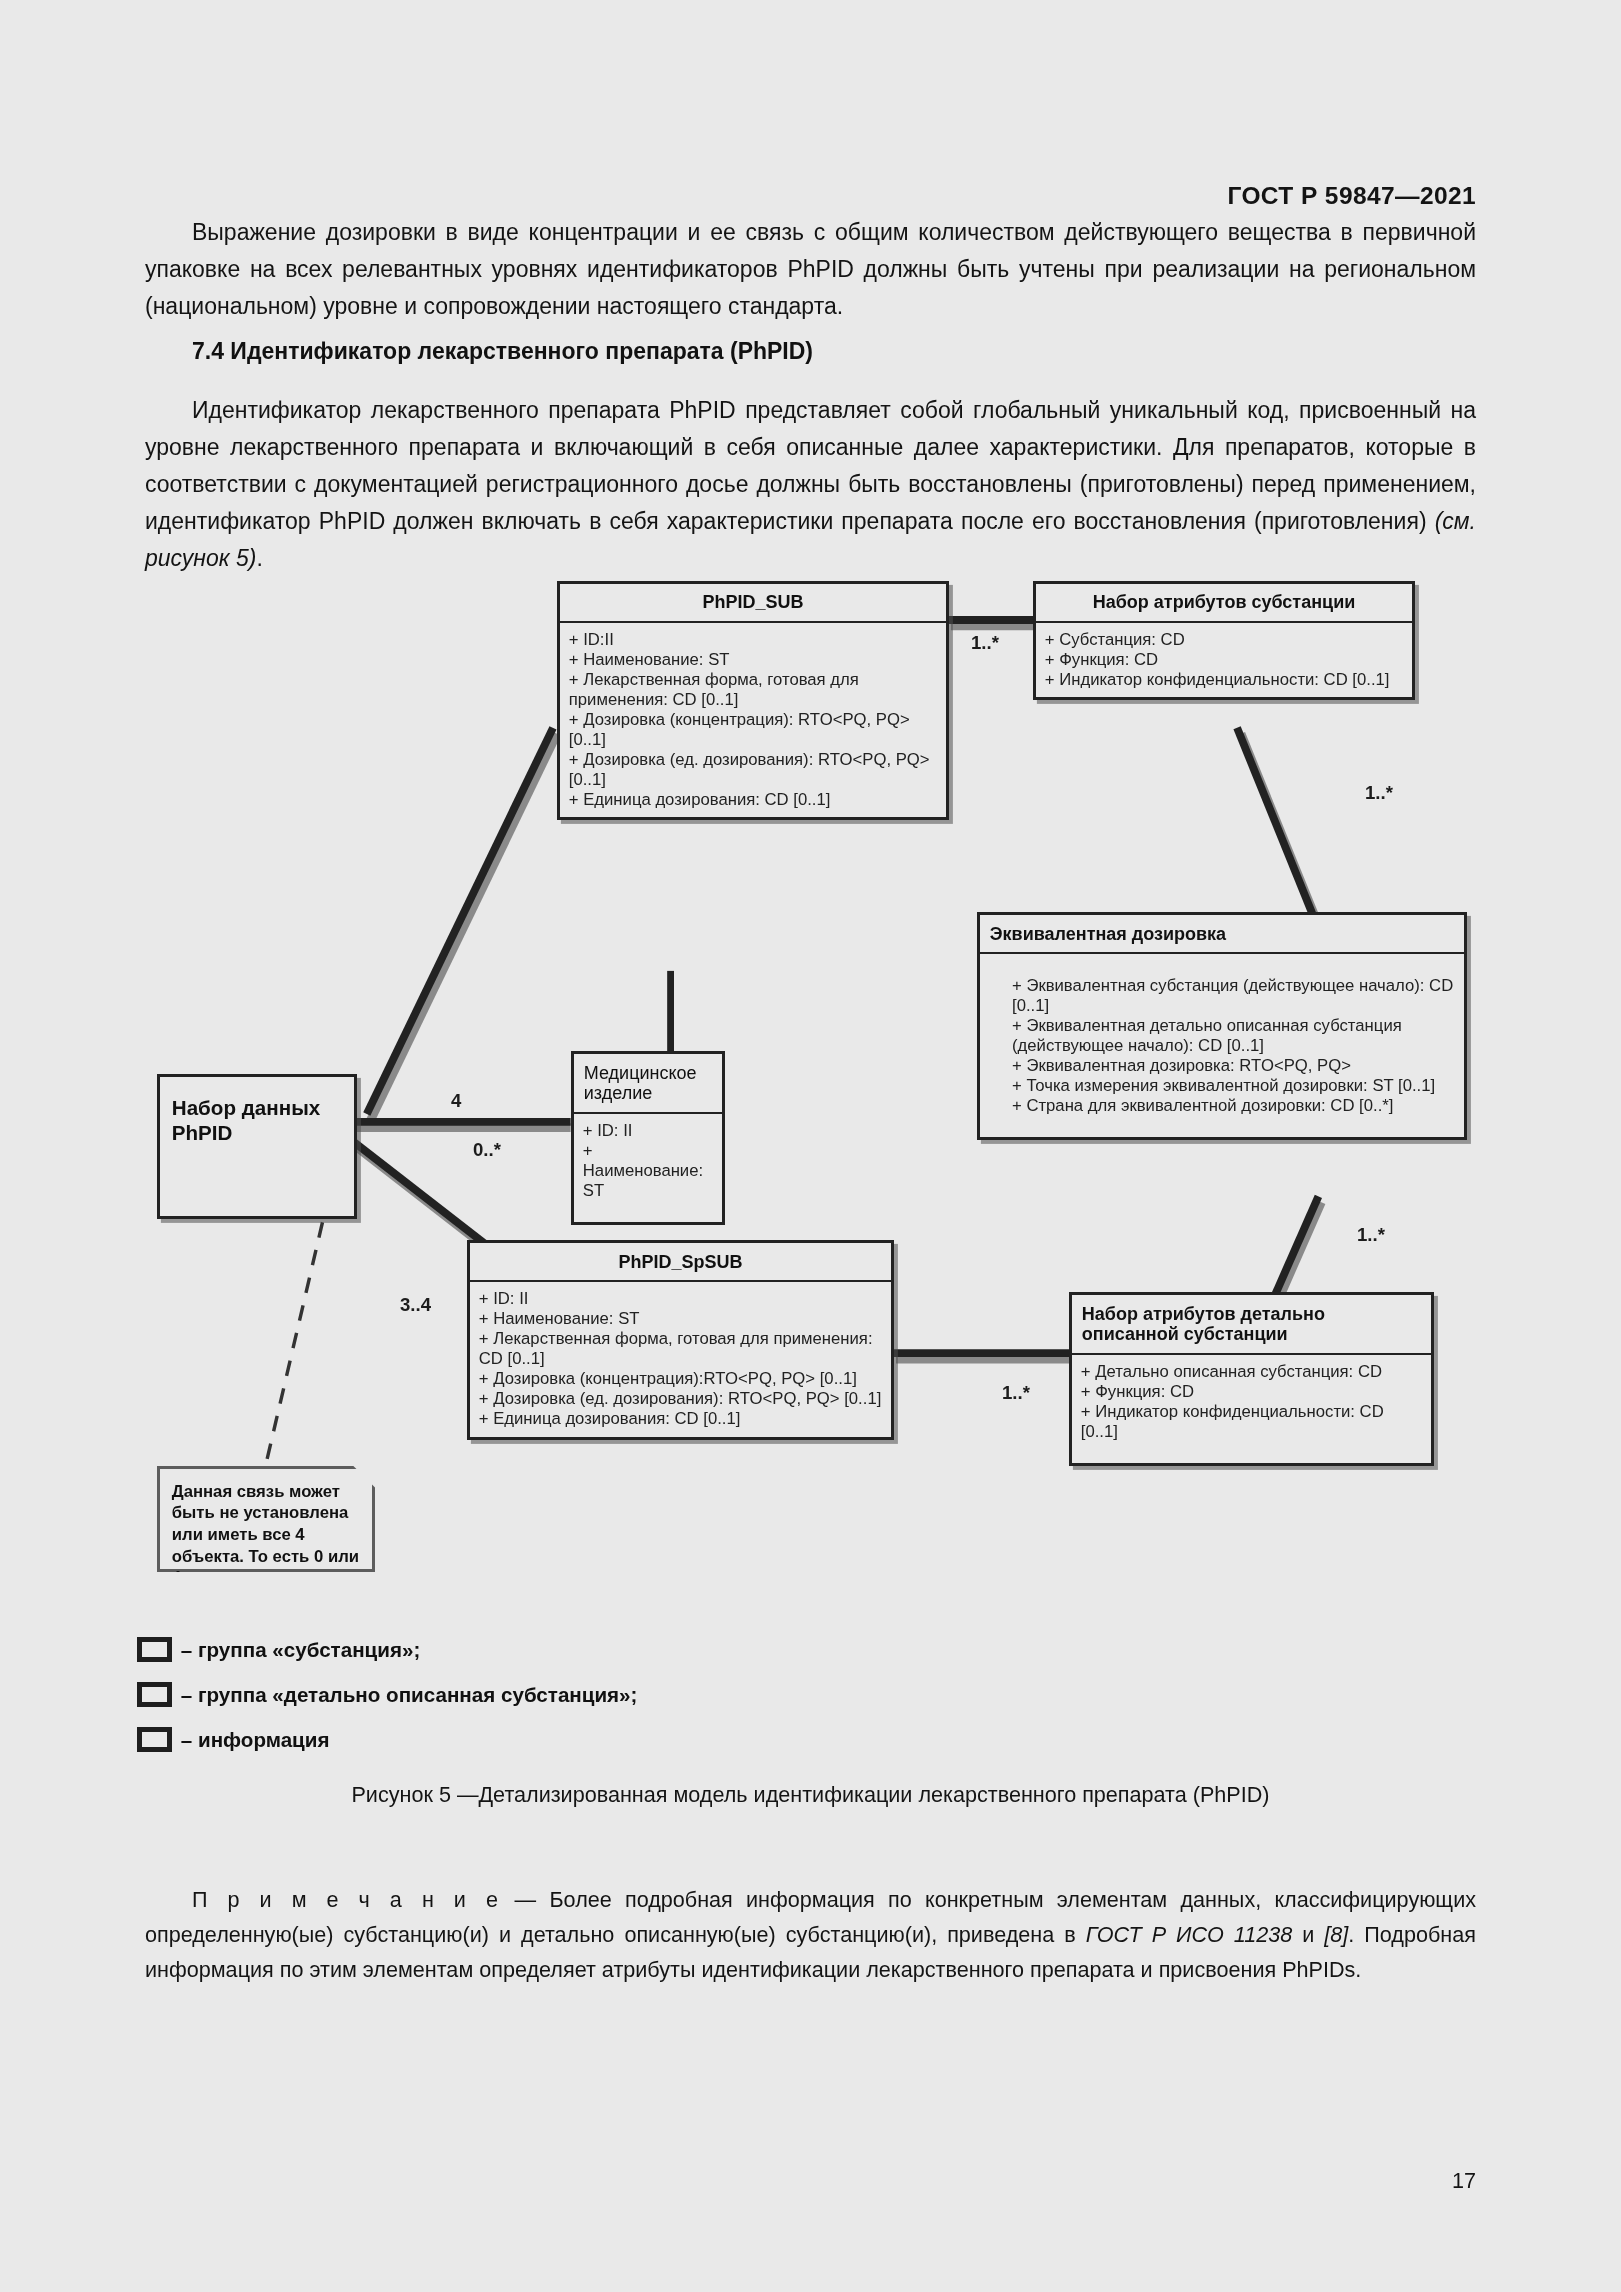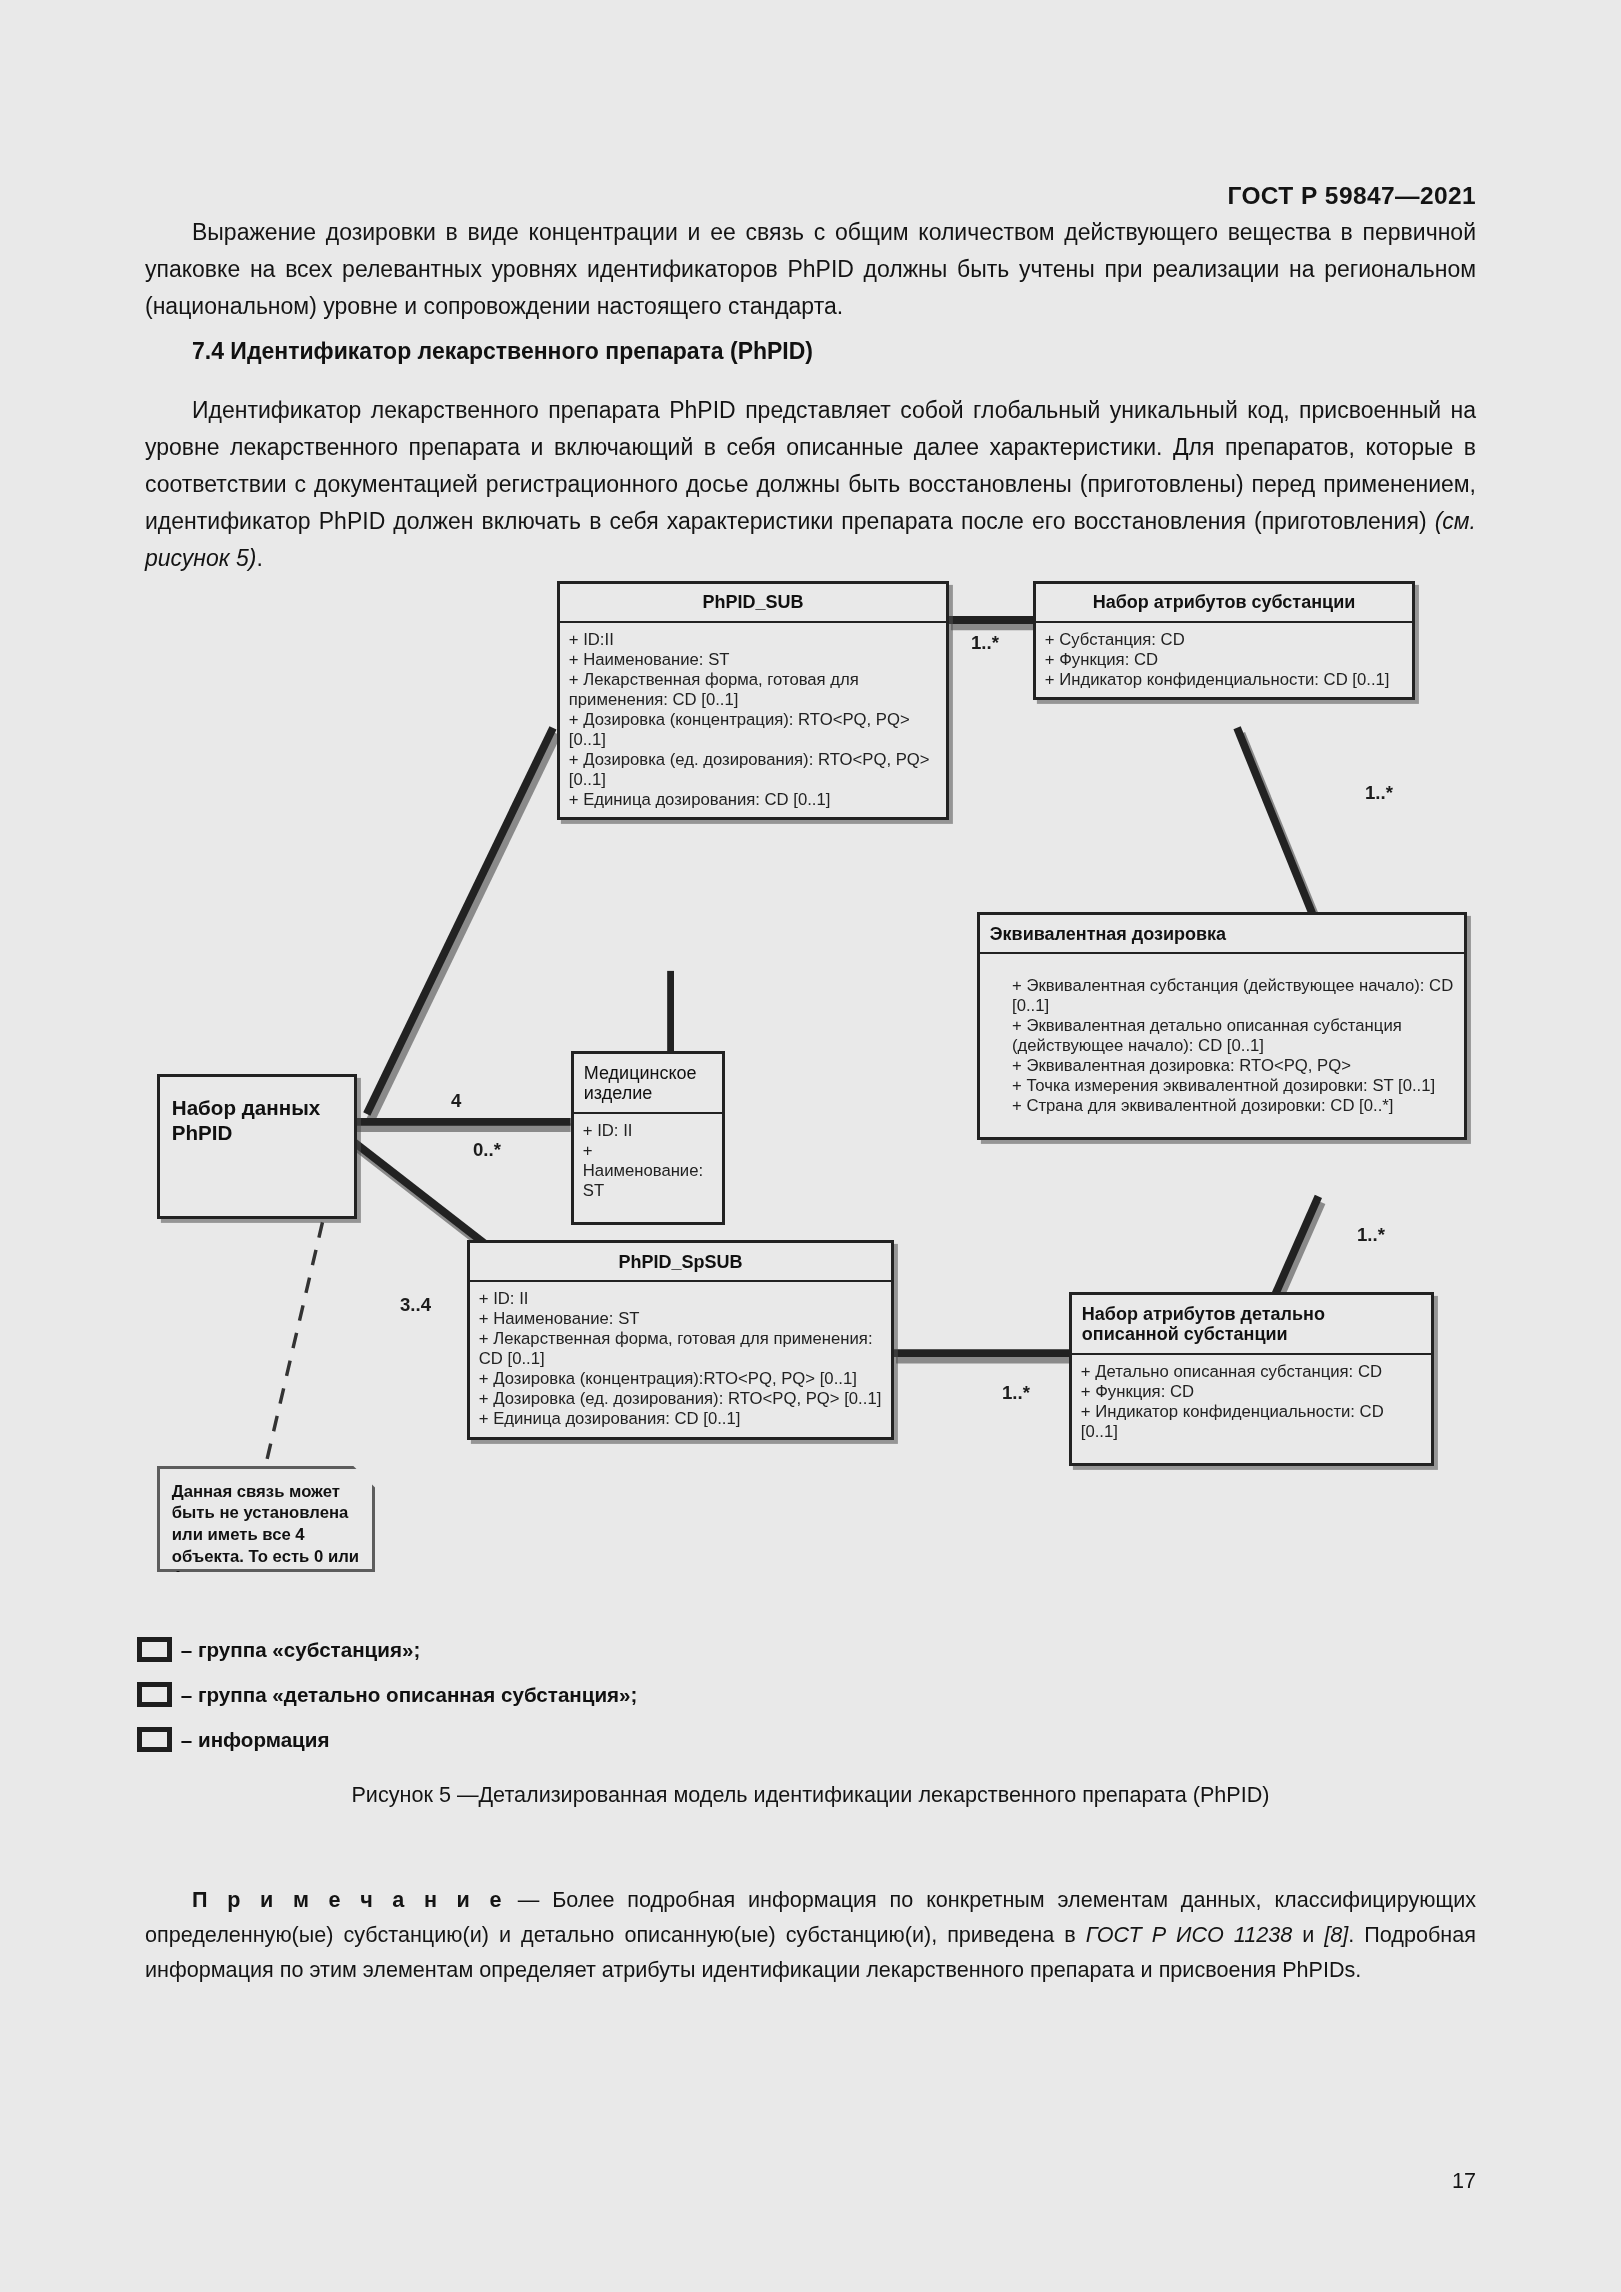--- a/index.html
+++ b/index.html
@@ -165,21 +165,20 @@
   }
   .note-block p {
     margin: 0;
     font-size: 21.6px;
     line-height: 35px;
     text-align: justify;
     color: #141414;
   }
   .note-label {
     letter-spacing: 3.4px;
-    font-weight: bold;
   }
 
   .pagenum {
     position: absolute;
     right: 145px;
     top: 2168px;
     font-size: 21.6px;
     color: #141414;
   }
 </style>

